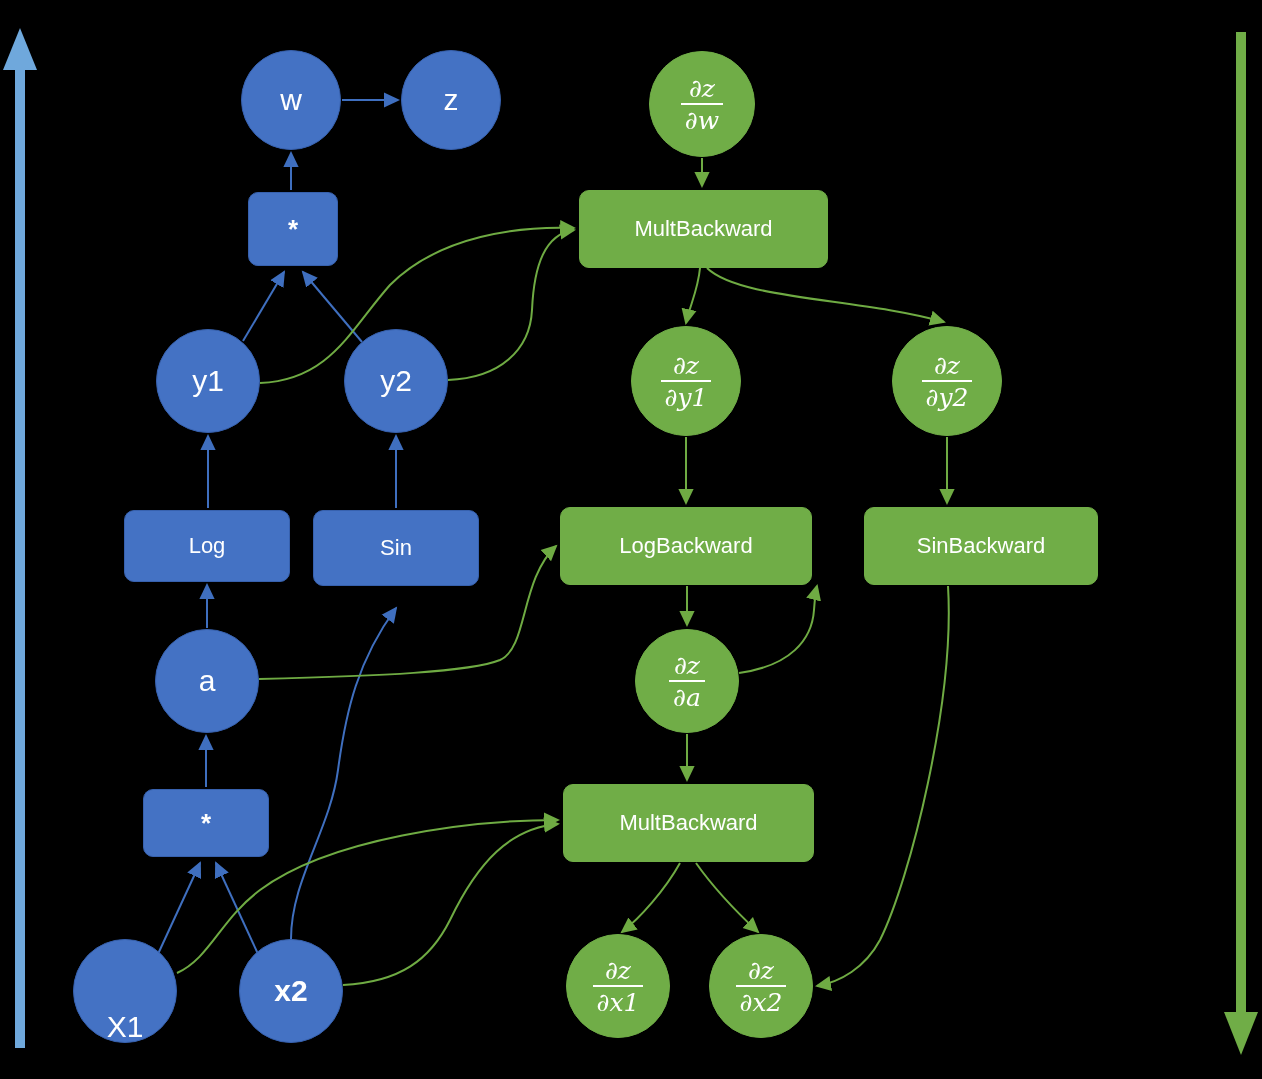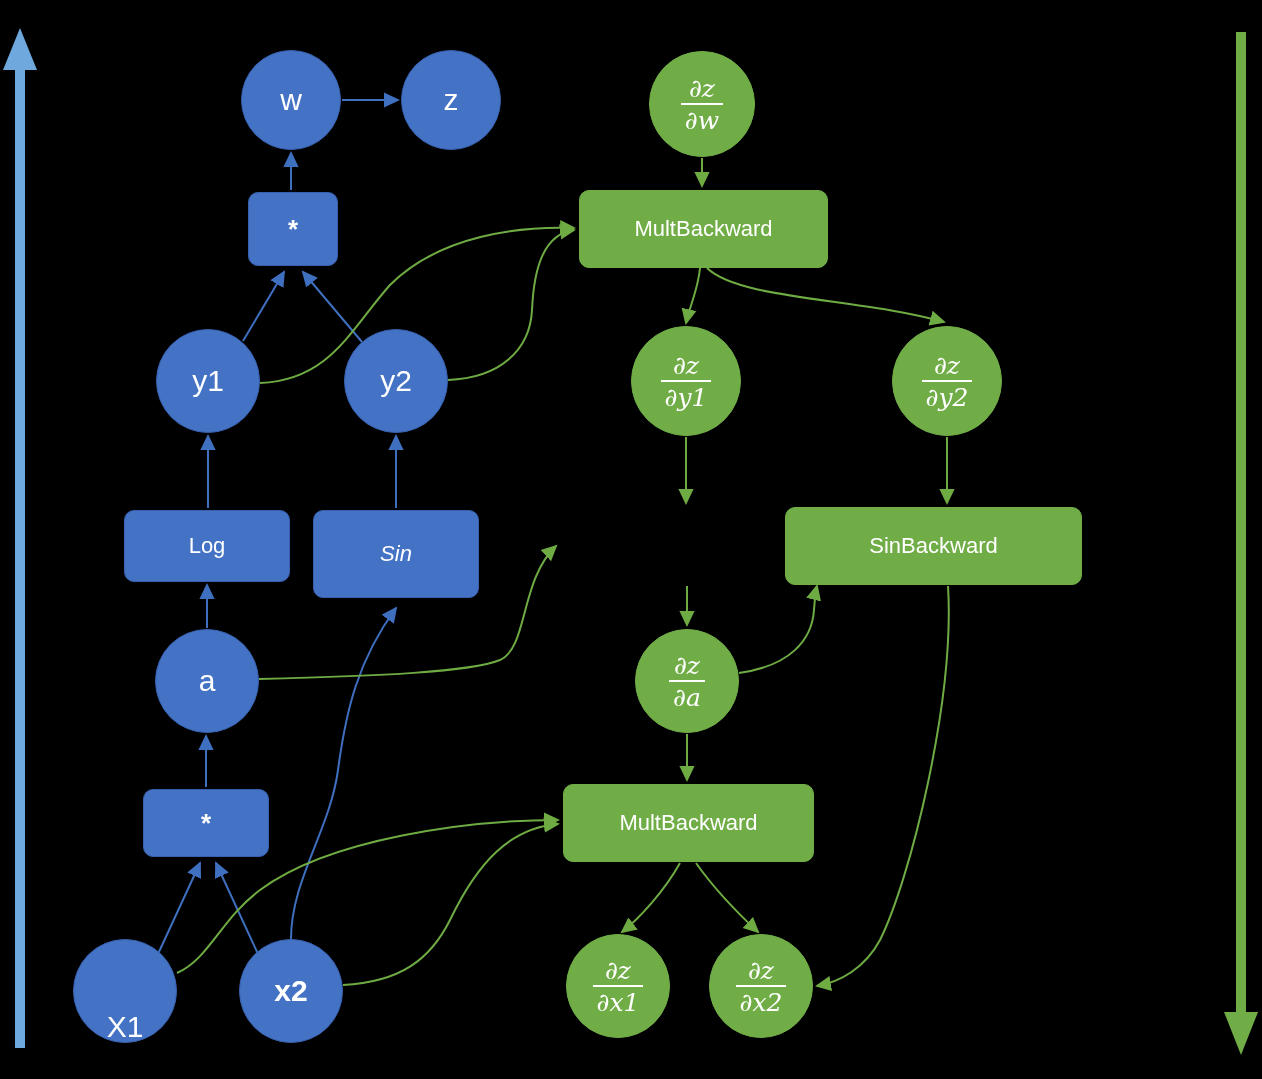--- a/index.html
+++ b/index.html
@@ -149,21 +149,21 @@
   </div>
 
   <div class="node circle blue lbl-var" style="left:344px;top:329px;width:104px;height:104px;">
     <span>y2</span>
   </div>
 
   <div class="node rect blue lbl-box" style="left:124px;top:510px;width:166px;height:72px;">
     <span>Log</span>
   </div>
 
-  <div class="node rect blue lbl-box" style="left:313px;top:510px;width:166px;height:88px;font-style:italic;">
+  <div class="node rect blue lbl-box" style="left:313px;top:510px;width:166px;height:76px;">
     <span>Sin</span>
   </div>
 
   <div class="node circle blue lbl-var" style="left:155px;top:629px;width:104px;height:104px;">
     <span>a</span>
   </div>
 
   <div class="node rect blue lbl-op" style="left:143px;top:789px;width:126px;height:68px;">
     <span>*</span>
   </div>
@@ -194,22 +194,25 @@
     </span>
   </div>
 
   <div class="node circle green" style="left:892px;top:326px;width:110px;height:110px;">
     <span class="frac">
       <span class="num">∂z</span>
       <span class="den">∂y2</span>
     </span>
   </div>
 
-
-  <div class="node rect green lbl-box" style="left:785px;top:507px;width:297px;height:78px;">
+  <div class="node rect green lbl-box" style="left:560px;top:507px;width:252px;height:78px;">
+    <span>LogBackward</span>
+  </div>
+
+  <div class="node rect green lbl-box" style="left:864px;top:507px;width:234px;height:78px;">
     <span>SinBackward</span>
   </div>
 
   <div class="node circle green" style="left:635px;top:629px;width:104px;height:104px;">
     <span class="frac">
       <span class="num">∂z</span>
       <span class="den">∂a</span>
     </span>
   </div>
 

